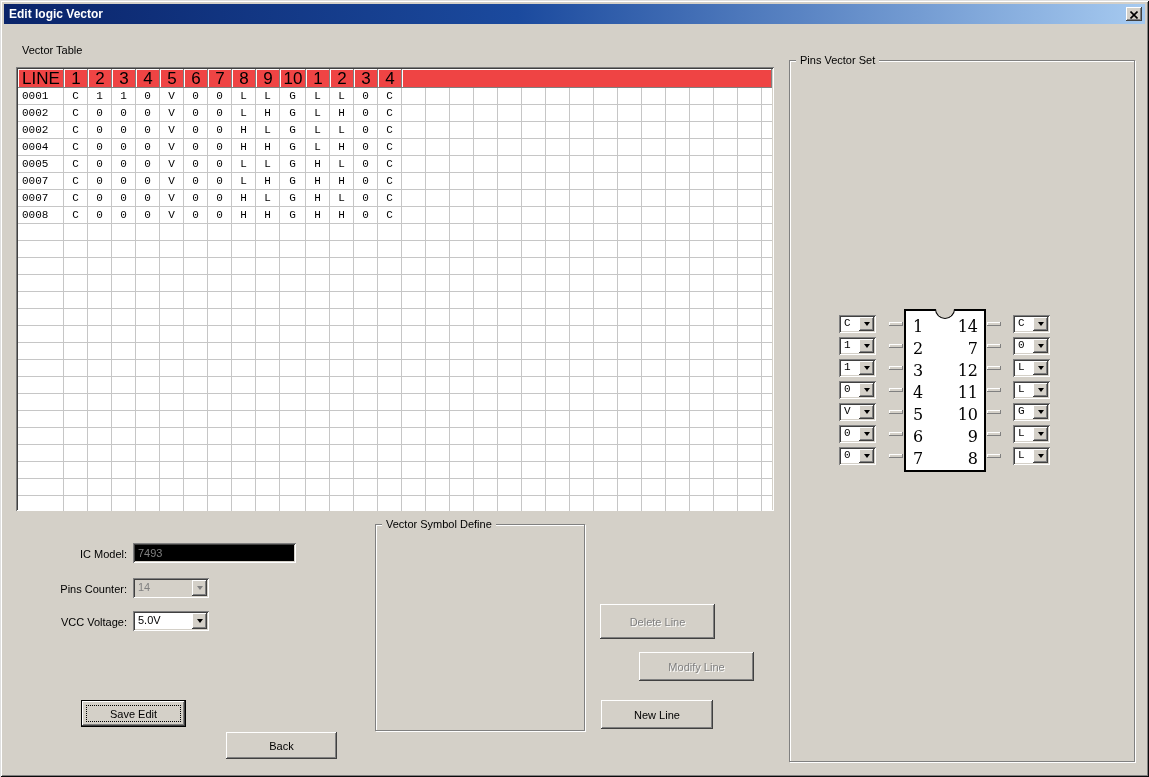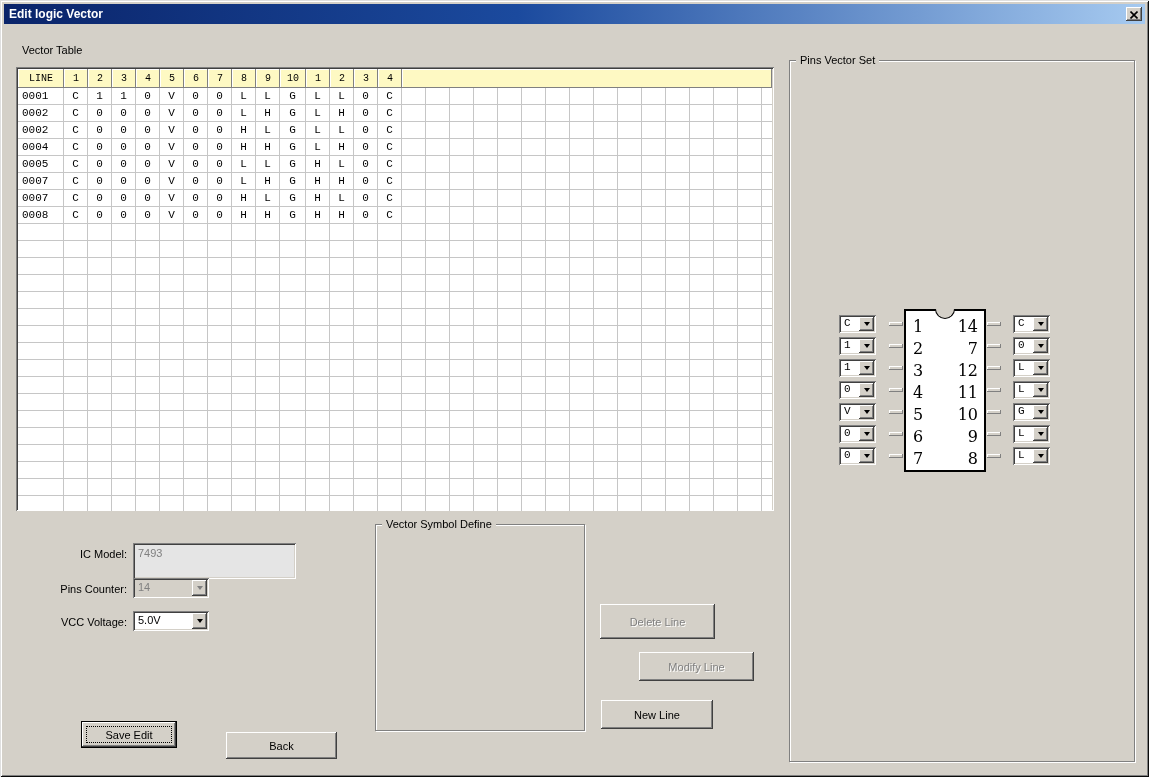--- a/index.html
+++ b/index.html
@@ -25,23 +25,23 @@
     box-shadow:inset -1px -1px 0 #404040,inset 1px 1px 0 #ffffff,inset -2px -2px 0 #808080,inset 2px 2px 0 #d4d0c8;}
   .btn.disabled{color:#808080;text-shadow:1px 1px 0 #ffffff;}
   .btn-default{border:1px solid #000;}
   .btn-default::after{content:"";position:absolute;inset:4px;border:1px dotted #000;}
   
   .vt-label{position:absolute;left:22px;top:44px;}
   .vt-box{position:absolute;left:16px;top:67px;width:758px;height:444px;background:#fff;
     padding:2px;box-sizing:border-box;overflow:hidden;}
   .vt-row{display:flex;height:17px;width:754px;overflow:hidden;}
   .vt-row.vt-header{height:19px;}
-  .vt-hcell{flex:0 0 24px;box-sizing:border-box;background:#fef9c3;
+  .vt-hcell{flex:0 0 24px;box-sizing:border-box;background:#ef4444;
     box-shadow:inset -1px -1px 0 #808080,inset 1px 1px 0 #ffffff;
-    text-align:center;line-height:19px;font-family:Liberation Mono, monospace;font-size:10px;}
+    text-align:center;line-height:19px;font-family:Liberation Sans, sans-serif;font-size:17px;}
   .vt-cell{flex:0 0 24px;box-sizing:border-box;border-right:1px solid #c6c6c6;border-bottom:1px solid #c6c6c6;
     text-align:center;line-height:16px;font-family:"Liberation Mono",monospace;font-size:11px;background:#fff;}
   .c-line{flex:0 0 46px !important;}
   .c-wide{flex:0 0 26px !important;}
   .c-fill{flex:1 1 auto !important;}
   .vt-cell.c-line{text-align:left;padding-left:4px;}
   
   .group{position:absolute;border:1px solid #808080;box-shadow:inset 1px 1px 0 #ffffff,1px 1px 0 #ffffff;}
   .group-label{position:absolute;top:-7px;left:6px;background:#d4d0c8;padding:0 4px;line-height:13px;}
   .pins-group{left:789px;top:60px;width:344px;height:700px;}
@@ -69,29 +69,29 @@
   .chip-col.left{padding-left:7px;}
   .chip-col.right{padding-right:6px;align-items:flex-end;}
   .chip-num{height:22px;line-height:22px;font-family:"DejaVu Serif",serif;font-size:16px;}
   .pin-wire{position:absolute;width:14px;height:4px;background:#d4d0c8;
     box-shadow:inset -1px -1px 0 #808080,inset 1px 1px 0 #ffffff;}
   
   .form-label{position:absolute;left:20px;width:107px;text-align:right;}
   .lbl-ic{top:548px;}
   .lbl-pins{top:583px;}
   .lbl-vcc{top:616px;}
-  .field-ic{position:absolute;left:133px;top:543px;width:163px;height:36px;background:#e5e5e5;
+  .field-ic{position:absolute;left:133px;top:543px;width:163px;height:20px;background:#000000;
     color:#808080;box-sizing:border-box;padding:4px 0 0 5px;}
   .pos-pins{left:133px;top:578px;}
   .pos-vcc{left:133px;top:611px;}
   
   .btn-delete{left:600px;top:604px;width:115px;height:35px;}
   .btn-modify{left:600px;top:652px;width:115px;height:29px;margin-left:39px;}
   .btn-new{left:601px;top:700px;width:112px;height:29px;}
-  .btn-save{left:81px;top:721px;width:96px;height:27px;}
+  .btn-save{left:81px;top:700px;width:105px;height:27px;}
   .btn-back{left:226px;top:732px;width:111px;height:27px;}
 </style>
 </head>
 <body>
 
 <div class="window">
 
   <div class="titlebar">
     <span class="title">Edit logic Vector</span>
     <button class="close-btn">

